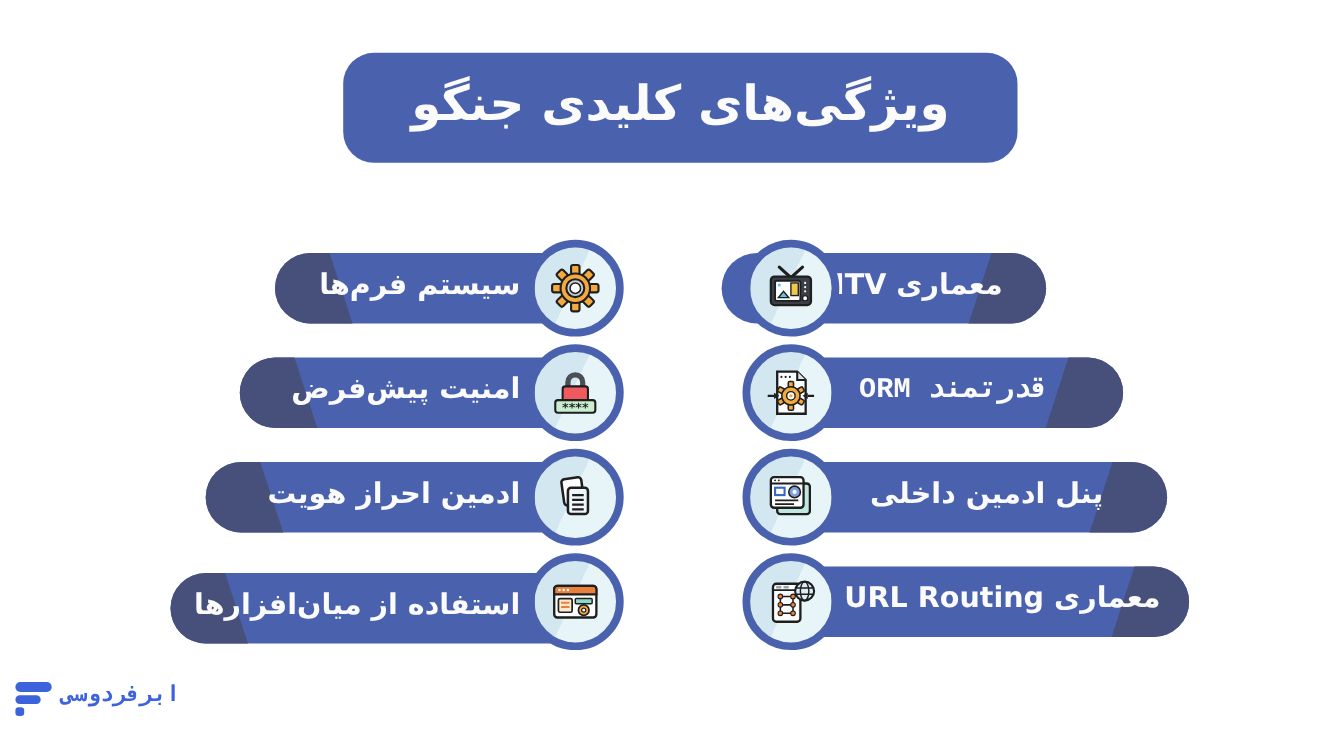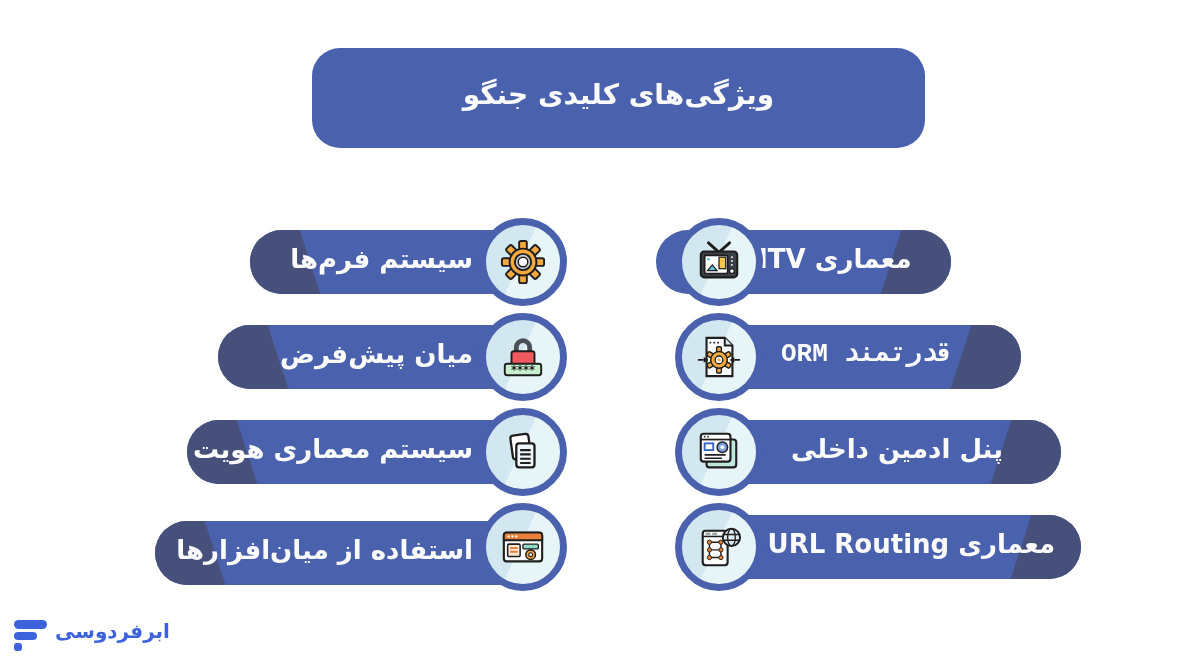--- a/index.html
+++ b/index.html
@@ -6,21 +6,21 @@
   body{
     width:1200px;height:663px;position:relative;overflow:hidden;
     background:#ffffff;font-family:"DejaVu Sans","Liberation Sans",sans-serif;
   }
   .banner{
     position:absolute;left:312px;top:48px;width:613px;height:100px;
     background:#4a61ad;border-radius:28px;
     display:flex;align-items:center;justify-content:center;
   }
   .banner .title{
-    color:#fbfbfb;font-size:28px;font-weight:bold;direction:rtl;line-height:1;
+    color:#fbfbfb;font-size:44px;font-weight:bold;direction:rtl;line-height:1;
     padding-bottom:6px;
   }
   .pill{
     position:absolute;height:64px;background:#4a61ad;border-radius:32px;
     overflow:hidden;display:flex;align-items:center;
   }
   .wedge{
     position:absolute;top:-6px;bottom:-6px;width:74px;background:#46507a;z-index:1;
   }
   .pill.left  .wedge{left:-14px;transform:skewX(18deg);}
@@ -38,21 +38,21 @@
     display:flex;align-items:center;justify-content:center;z-index:3;
   }
   .circle svg{width:46px;height:46px;display:block;}
   .logo{
     position:absolute;left:14px;top:616px;display:flex;align-items:center;gap:7px;
   }
   .logo-mark{position:relative;width:34px;height:34px;}
   .logo-mark .b1{position:absolute;left:0;top:4px;width:33px;height:9px;border-radius:4.5px;background:#3c63dc;}
   .logo-mark .b2{position:absolute;left:0;top:16px;width:23px;height:8px;border-radius:4px;background:#3c63dc;}
   .logo-mark .b3{position:absolute;left:0;top:27px;width:8px;height:8px;border-radius:3px;background:#3c63dc;}
-  .logo-text{color:#3c63dc;font-size:20px;font-weight:bold;direction:rtl;padding-bottom:4px;}
+  .logo-text{color:#3c63dc;font-size:20px;font-weight:bold;direction:rtl;padding-bottom:4px;font-family:Liberation Mono, monospace;}
 </style>
 </head>
 <body>
 
 <div class="banner">
   <div class="title">ویژگی‌های کلیدی جنگو</div>
 </div>
 
 <div class="pill left" style="left:250px;top:230px;width:295px;justify-content:center;">
   <span class="wedge"></span>
@@ -73,34 +73,34 @@
         <circle r="14"></circle>
       </g>
       <circle r="8.5" fill="#c9ced6" stroke="#1e1e1e" stroke-width="2"></circle>
       <circle r="5" fill="#ffffff" stroke="#1e1e1e" stroke-width="1.5"></circle>
     </g>
   </svg>
 </div>
 
 <div class="pill left" style="left:218px;top:325px;width:327px;">
   <span class="wedge"></span>
-  <span class="label" dir="auto">میان پیش‌فرض</span>
+  <span class="label" dir="auto">امنیت پیش‌فرض</span>
 </div>
 <div class="circle" style="left:479px;top:313px;">
   <svg viewBox="0 0 48 48">
     <path d="M17 21 v-7 a7 7 0 0 1 14 0 v7" fill="none" stroke="#4a4f55" stroke-width="5"></path>
     <rect x="12" y="18" width="24" height="15" rx="2.5" fill="#ee5a60" stroke="#1e1e1e" stroke-width="2"></rect>
     <rect x="5" y="31" width="38" height="12" rx="2.5" fill="#c9efcf" stroke="#1e1e1e" stroke-width="2"></rect>
     <text x="24" y="42" text-anchor="middle" font-size="12" font-weight="bold" fill="#1e1e1e">****</text>
   </svg>
 </div>
 
 <div class="pill left" style="left:187px;top:420px;width:358px;">
   <span class="wedge"></span>
-  <span class="label" dir="auto">سیستم معماری هویت</span>
+  <span class="label" dir="auto">ادمین احراز هویت</span>
 </div>
 <div class="circle" style="left:479px;top:408px;">
   <svg viewBox="0 0 48 48">
     <rect x="12" y="6" width="19" height="25" rx="3" fill="#ffffff" stroke="#1e1e1e" stroke-width="2.4" transform="rotate(-8 21 18)"></rect>
     <rect x="17" y="15" width="19" height="25" rx="3" fill="#eef6fa" stroke="#1e1e1e" stroke-width="2.4"></rect>
     <path d="M21 22 h11 M21 26.5 h11 M21 31 h11 M21 35.5 h11" stroke="#1e1e1e" stroke-width="2.2"></path>
   </svg>
 </div>
 
 <div class="pill left" style="left:155px;top:521px;width:390px;">

